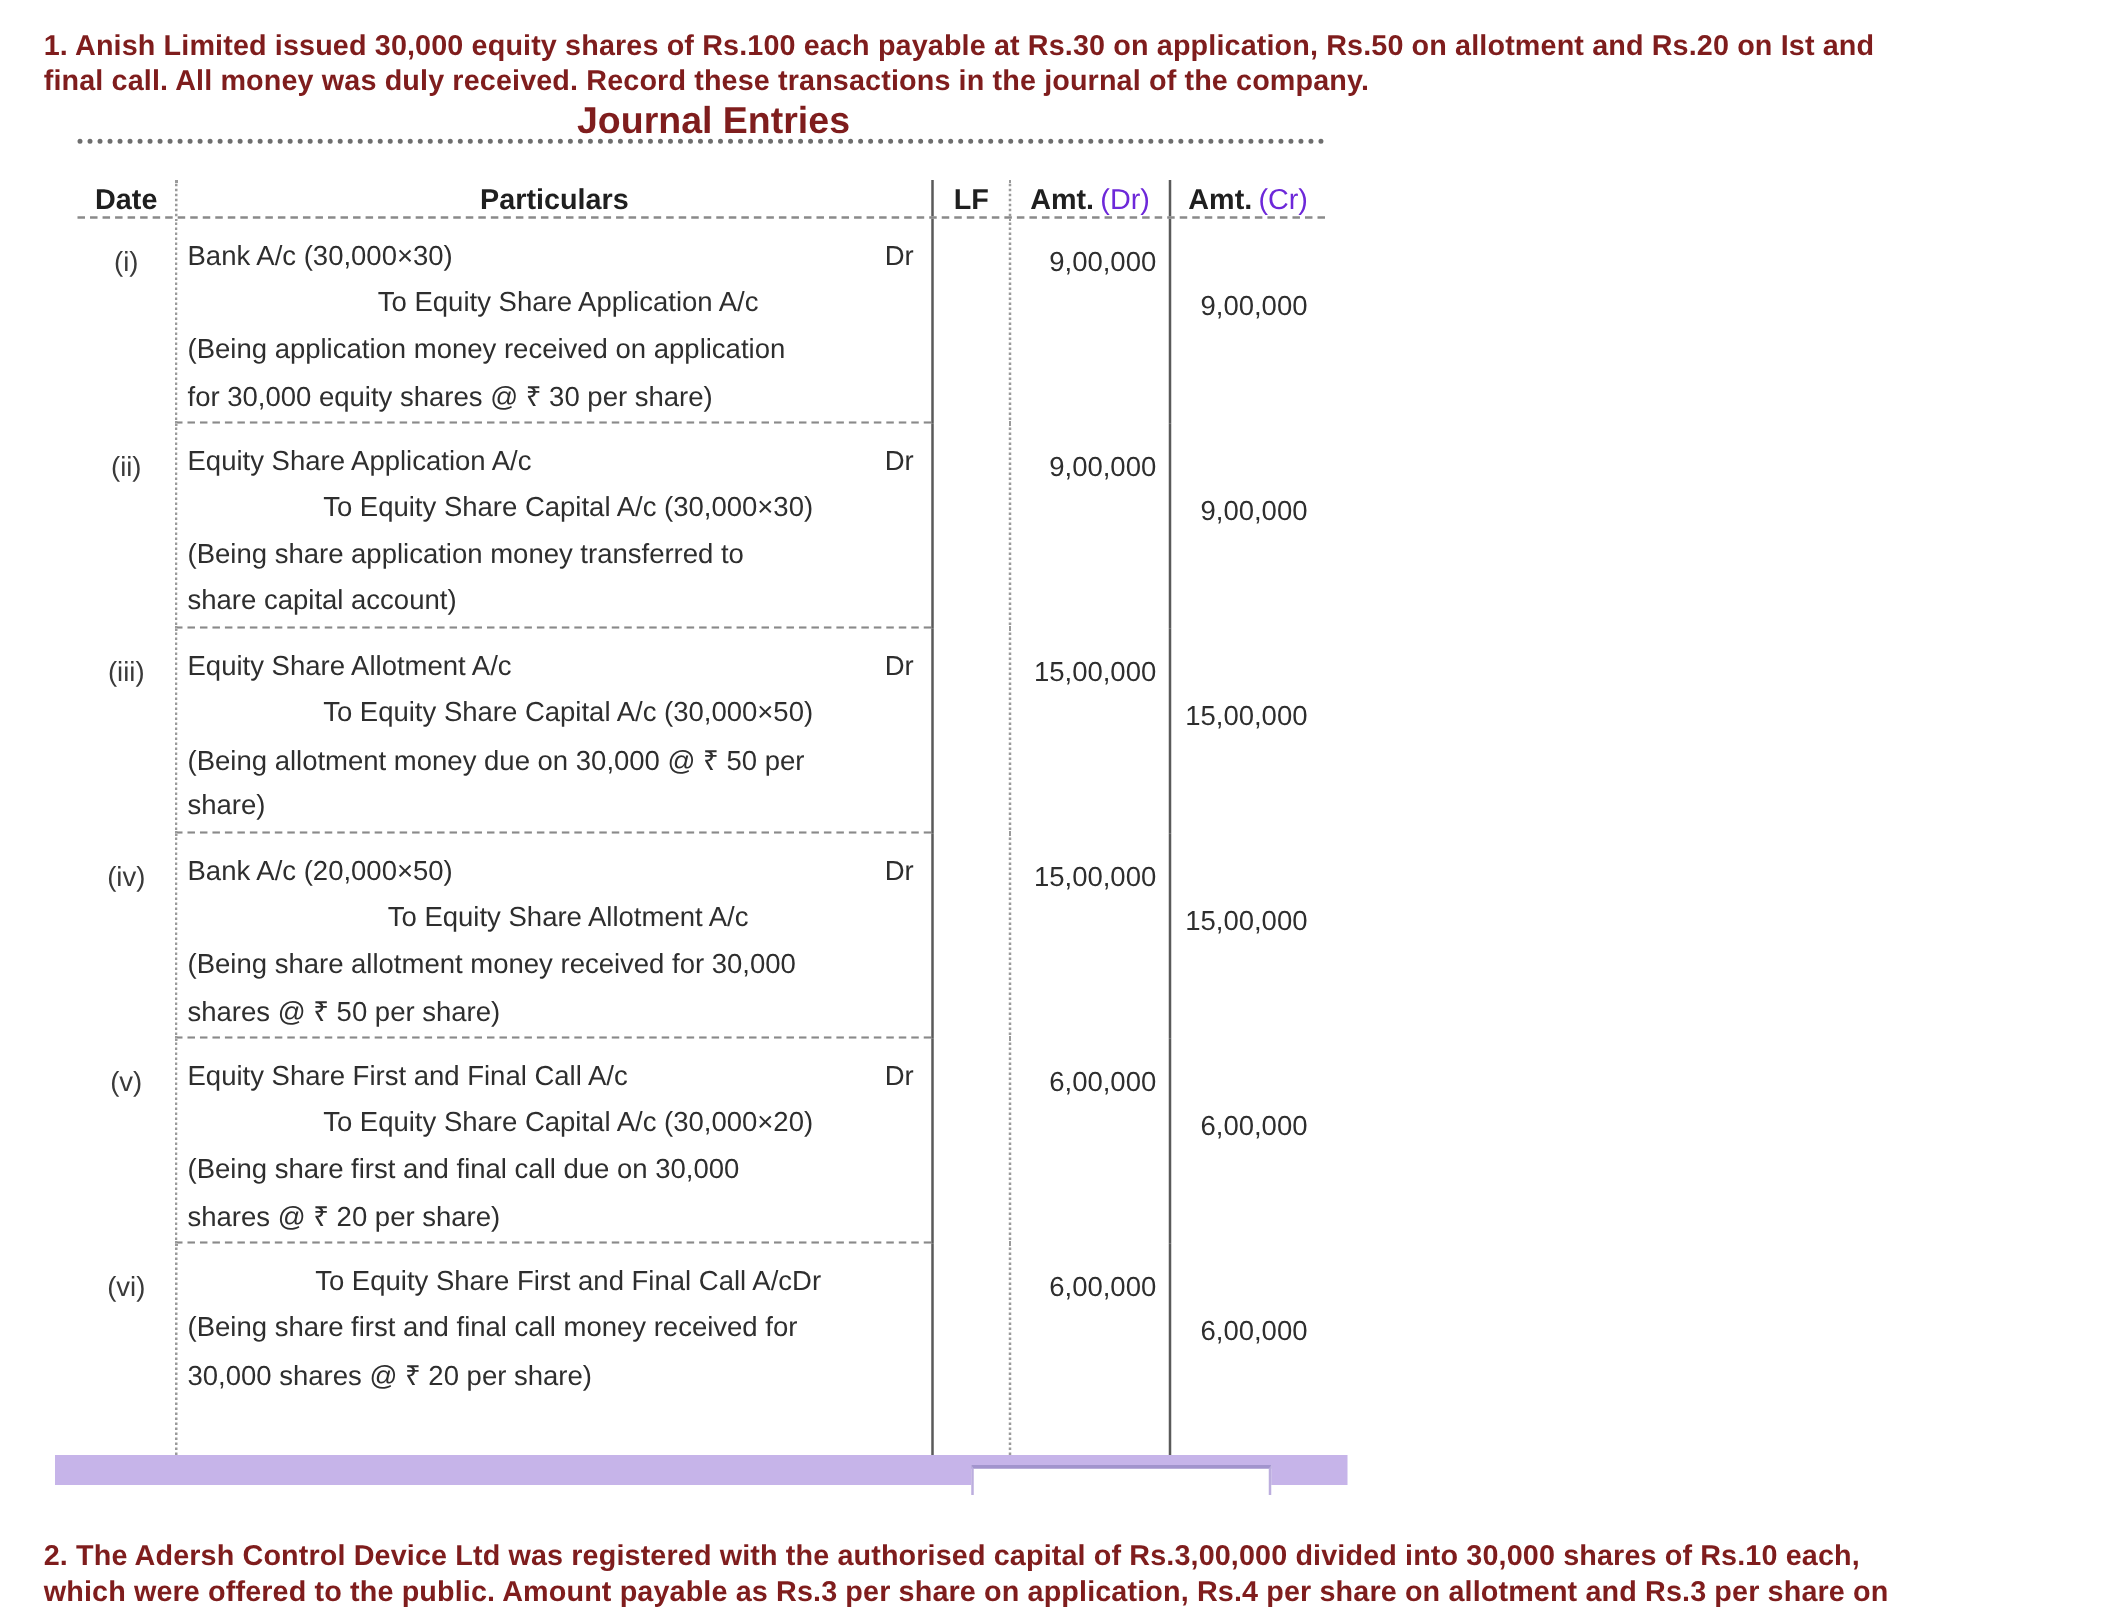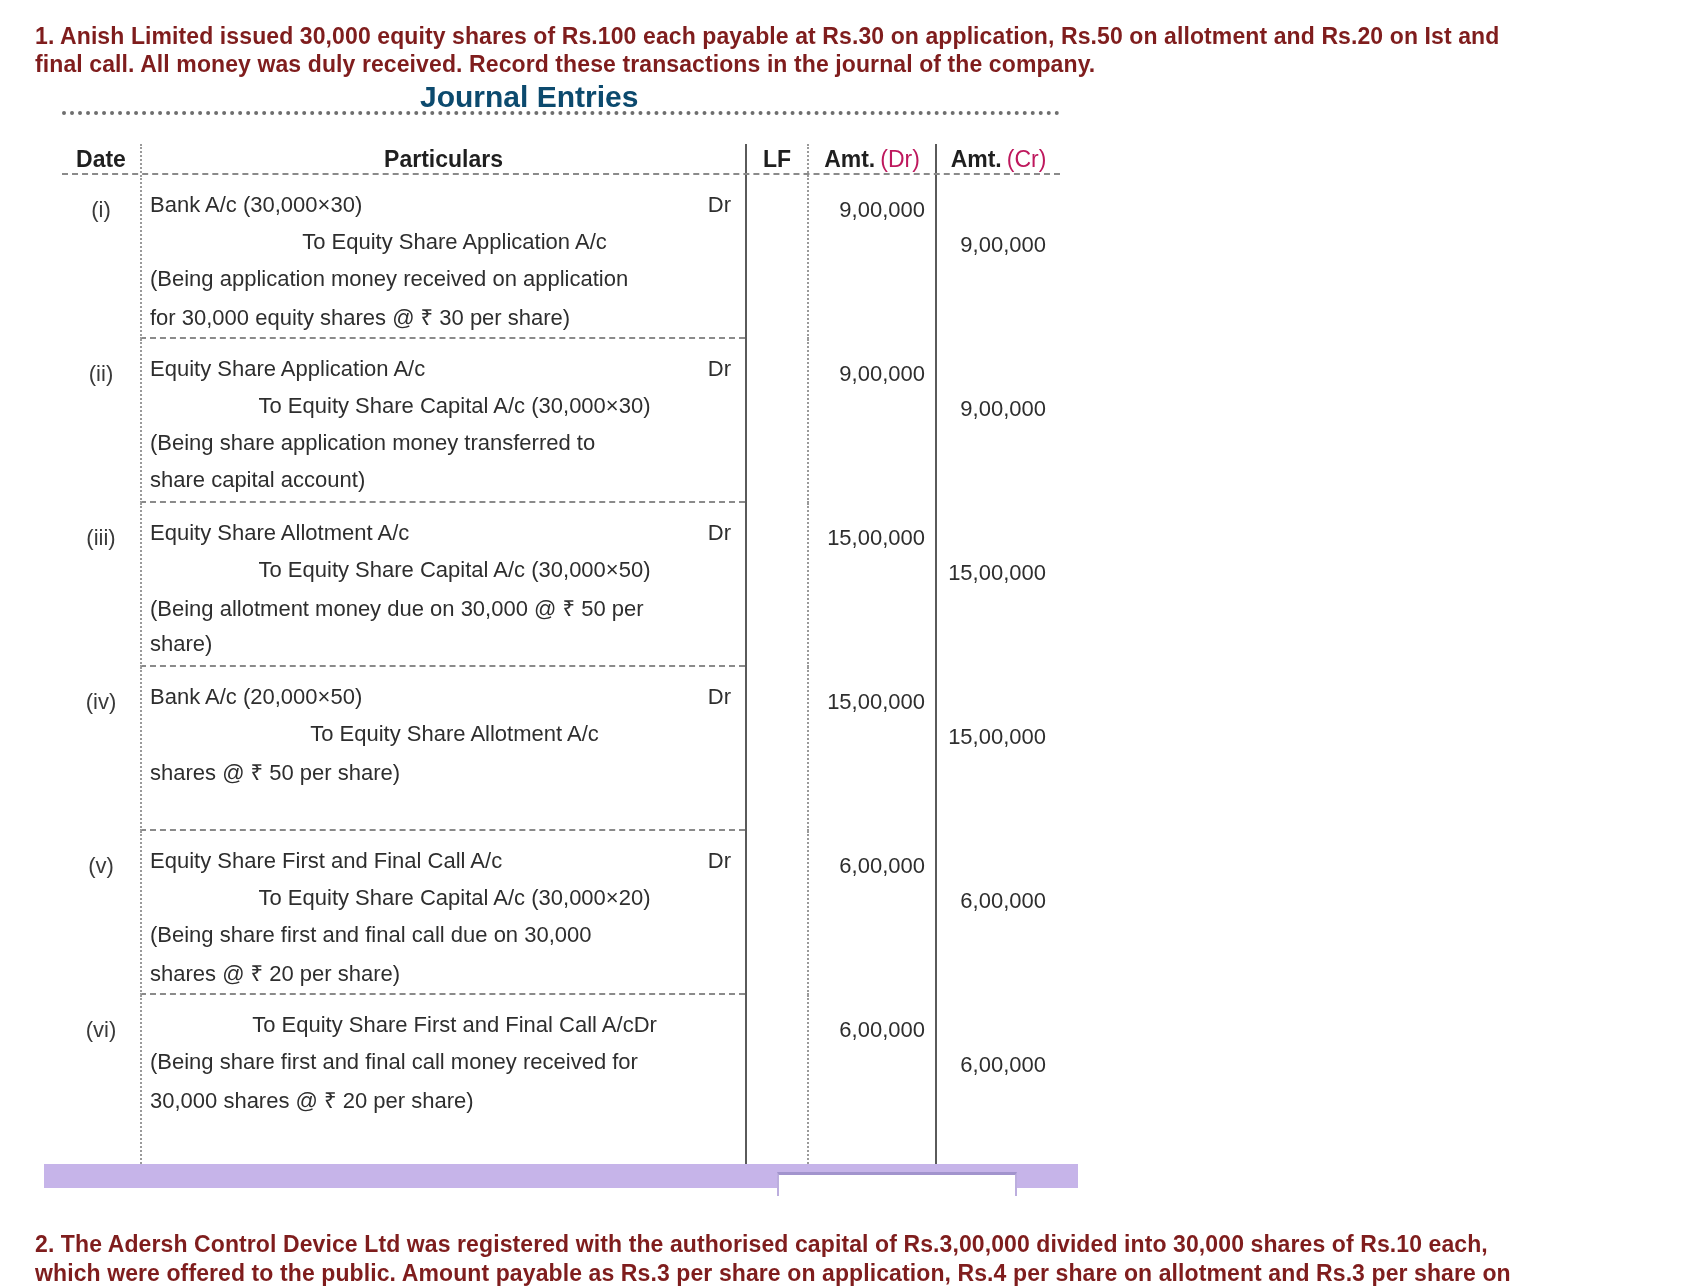--- a/index.html
+++ b/index.html
@@ -24,24 +24,24 @@
     letter-spacing:0.1px;
   }
   #problem1{top:22px;}
   #problem2{top:1230px; line-height:29px;}
   
   .journal-title{
     position:absolute;
     left:420px;
     top:80px;
     width:260px;
-    text-align:left;
+    text-align:right;
     font-weight:bold;
     font-size:30px;
-    color:#0c4a6e;
+    color:#7f1d1d;
   }
   
   .jtable{
     position:absolute;
     left:62px;
     top:111px;
     width:998px;
     border-top:4px dotted #6e6e6e;
     font-size:22px;
     color:#2e2e2e;
@@ -53,21 +53,21 @@
   .c.lf{width:62px; border-left:2px solid #5a5a5a;}
   .c.adr{width:128px; border-left:2px dotted #9a9a9a;}
   .c.acr{width:125px; border-left:2px solid #5a5a5a;}
   
   .thead{height:58px; border-bottom:2px dashed #8a8a8a;align-items:flex-end;}
   .thead .c{
     display:flex; align-items:center; justify-content:center;
     font-weight:bold; font-size:23px; color:#1f1f1f;
     padding-top:2px;
   }
-  .thead .suffix{font-weight:normal; margin-left:5px; color:#be185d;}
+  .thead .suffix{font-weight:normal; margin-left:5px; color:#6d28d9;}
   
   .entry{height:164px;}
   .entry.last{height:172px;}
   .entry .part{padding:11px 12px 0 8px;}
   .entry .part{border-bottom:2px dashed #8a8a8a;}
   .entry.last .part{border-bottom:none;}
   .entry .date{padding-top:22px; text-align:center; color:#3a3a3a;}
   .pline{height:37px; display:flex; align-items:center; justify-content:space-between; white-space:nowrap;}
   .pline .drlabel{padding-right:2px;}
   .pline.l2{padding-left:28px;justify-content:center;}
@@ -193,20 +193,21 @@
       <div class="c date">(iv)</div>
       <div class="c part">
         <div class="pline l1">
             <span>Bank A/c (20,000×50)</span>
             <span class="drlabel">Dr</span>
           </div>
         <div class="pline l2">
             <span>To Equity Share Allotment A/c</span>
             <span class="drlabel"></span>
           </div>
+        <div class="pline narr">(Being share allotment money received for 30,000</div>
         <div class="pline narr">shares @ ₹ 50 per share)</div>
       </div>
       <div class="c lf"></div>
       <div class="c adr">
           <span class="amtv">15,00,000</span>
         </div>
       <div class="c acr">
           <span class="amtv">15,00,000</span>
         </div>
     </div>

